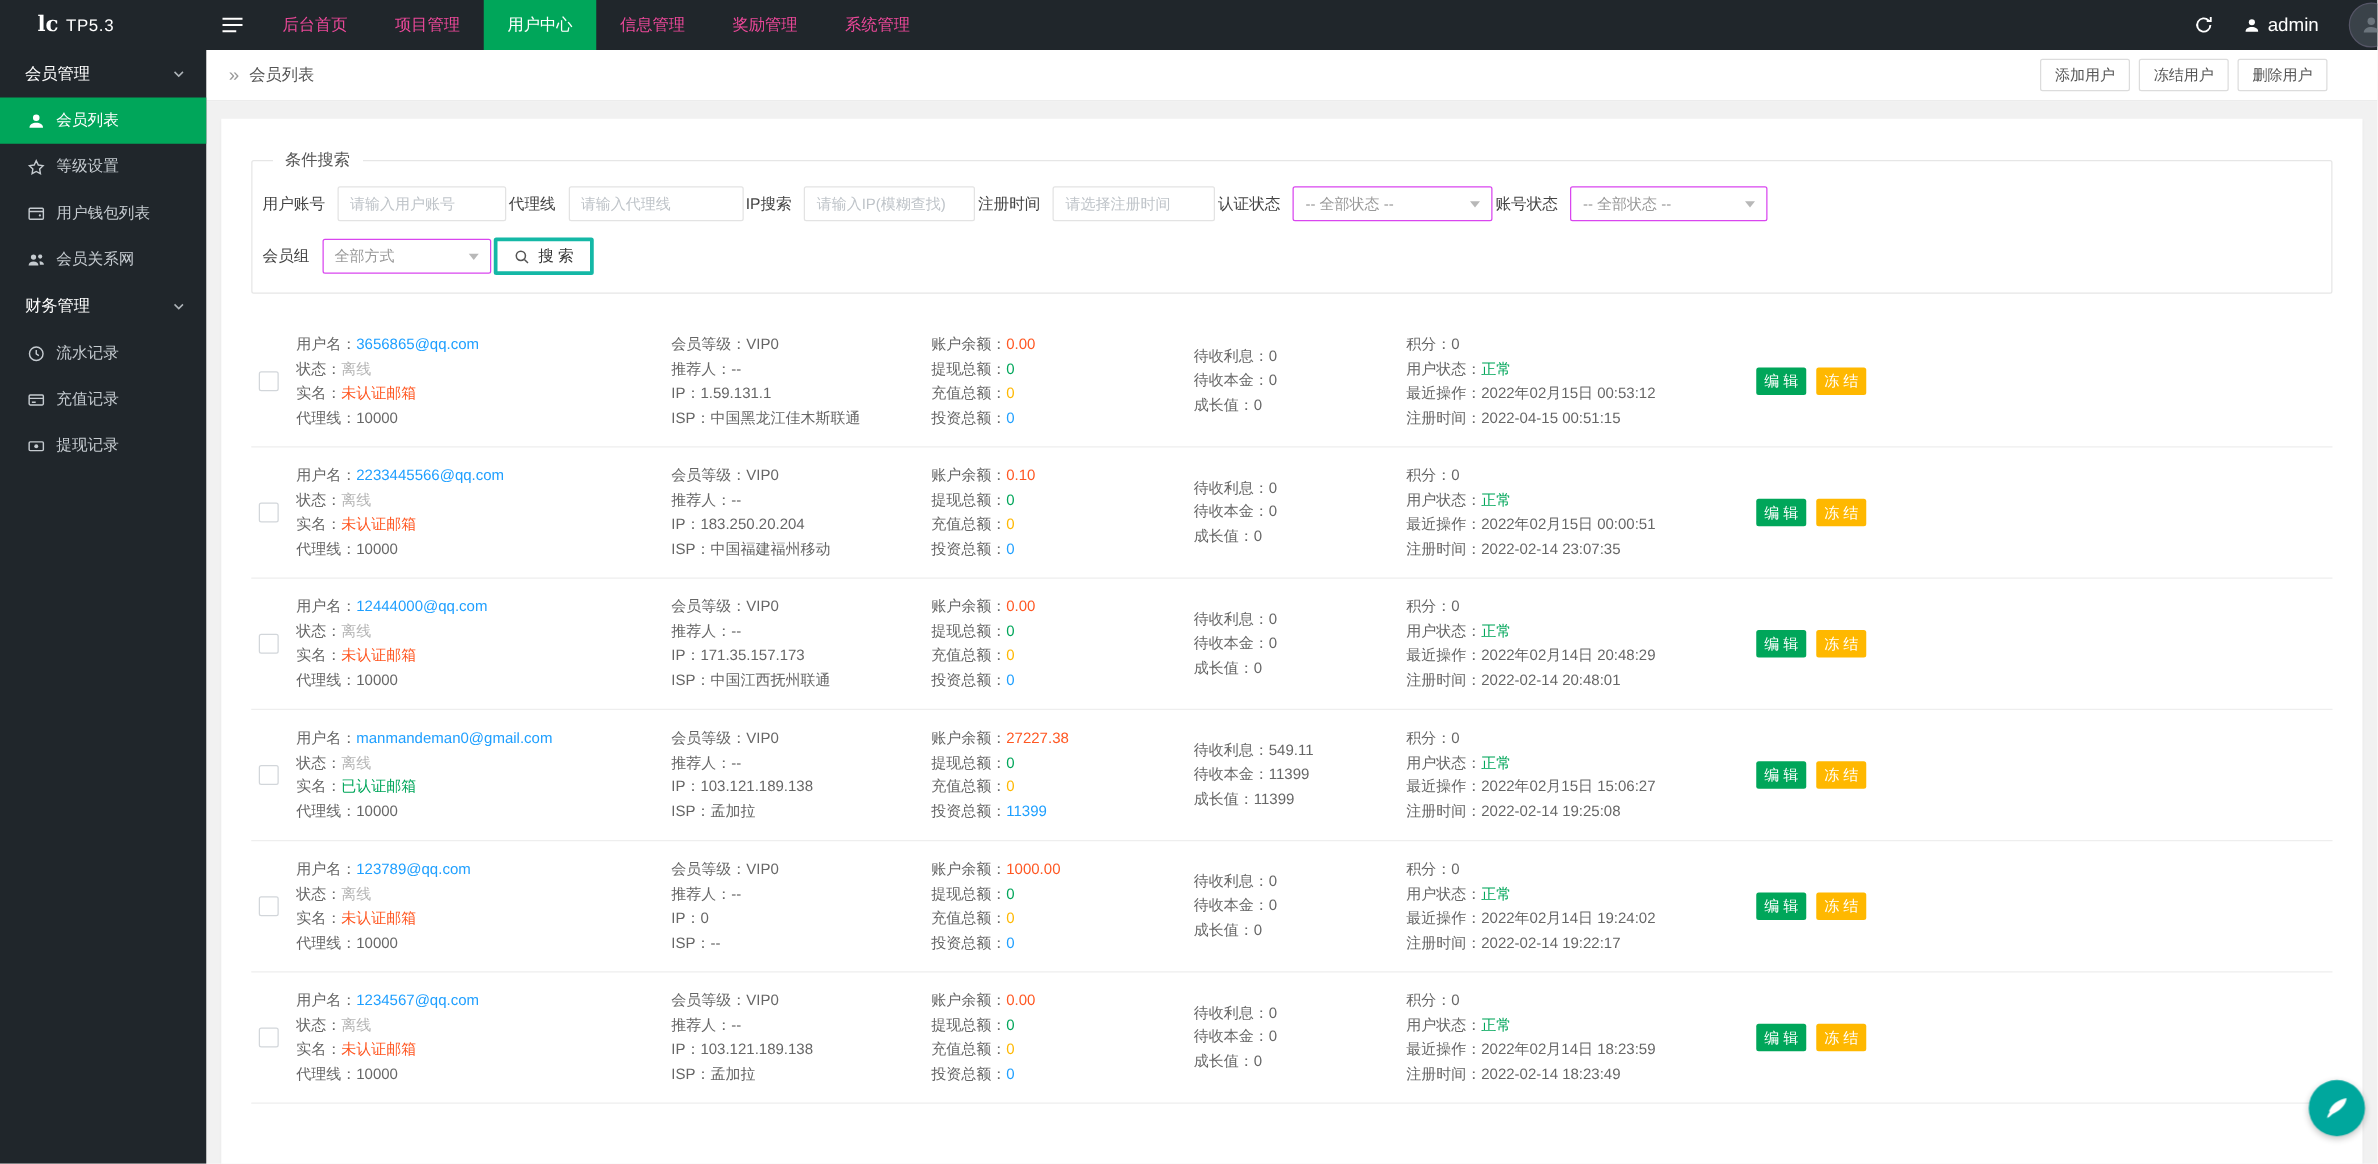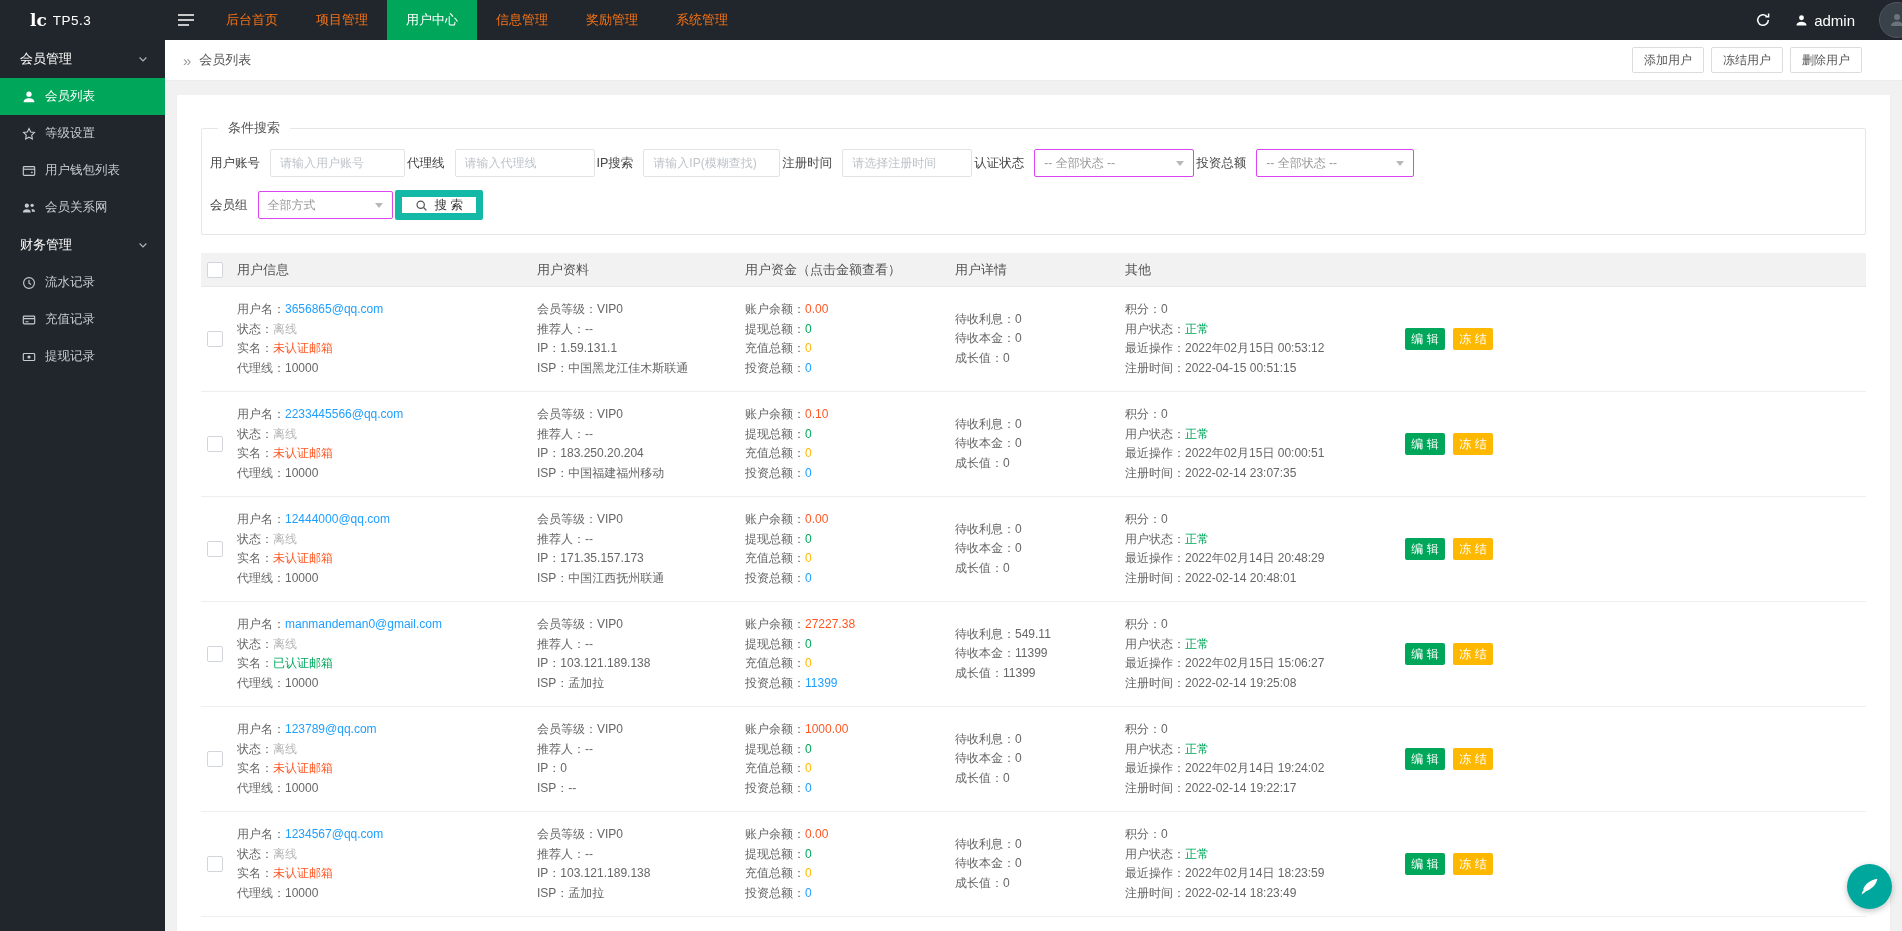--- a/index.html
+++ b/index.html
@@ -7,21 +7,21 @@
   body { font-family:"Liberation Sans","DejaVu Sans",sans-serif; background:#f1f1f1; position:relative; font-size:12px; color:#666; }
   a { text-decoration:none; cursor:pointer; }
 
   
   .topbar { position:absolute; top:0; left:0; width:1902px; height:40px; background:#20262b; display:flex; align-items:center; z-index:30; overflow:hidden; }
   .logo { width:165px; flex:0 0 165px; height:40px; display:flex; align-items:center; padding-left:30px; color:#fff; }
   .logo-mark { font-size:17px; font-weight:bold; margin-right:6px; font-family:"DejaVu Serif",serif; }
   .logo-text { font-size:13.5px; letter-spacing:.5px; }
   .menu-toggle { width:42px; height:40px; display:flex; align-items:center; justify-content:center; cursor:pointer; }
   .topnav { display:flex; height:40px; }
-  .nav-item { height:40px; line-height:40px; padding:0 19px; color:#f97316; font-size:13px; cursor:pointer; }
+  .nav-item { height:40px; line-height:40px; padding:0 19px; color:#ec4899; font-size:13px; cursor:pointer; }
   .nav-item.active { background:#00a65a; color:#fff; }
   .topbar-right { margin-left:auto; display:flex; align-items:center; gap:24px; }
   .refresh-btn { display:flex; align-items:center; cursor:pointer; }
   .admin-menu { display:flex; align-items:center; gap:6px; color:#fff; font-size:15px; cursor:pointer; }
   .avatar { width:36px; height:36px; border-radius:50%; background:#3a4249; border:1px solid #556; margin-right:-13px; flex:0 0 36px; display:flex; align-items:center; justify-content:center; }
 
   
   .sidebar { position:absolute; top:40px; left:0; width:165px; bottom:0; background:#20262b; z-index:20; }
   .sgroup-header { height:38px; display:flex; align-items:center; padding:0 16px 0 20px; color:#fff; font-size:13px; cursor:pointer; }
   .sgroup-header .chev { margin-left:auto; color:#aeb4b9; }
@@ -44,21 +44,21 @@
   .search-fieldset { border:1px solid #e6e6e6; border-radius:2px; padding:12px 8px 14px; }
   .search-fieldset legend { margin-left:8px; padding:0 10px; color:#555; font-size:13px; }
   .srow { display:flex; align-items:center; }
   .srow + .srow { margin-top:13px; }
   .sfield { display:flex; align-items:center; margin-right:2px; }
   .slabel { margin-right:10px; font-size:12.5px; color:#444; white-space:nowrap; }
   .sinput { height:28px; border:1px solid #e3e3e3; border-radius:2px; padding:0 9px; font-size:12px; color:#666; outline:none; font-family:inherit; }
   .sinput::placeholder { color:#bfc4c9; }
   .sselect { height:28px; border:1px solid #d946ef; border-radius:2px; padding:0 9px; display:flex; align-items:center; justify-content:space-between; color:#999; font-size:12px; cursor:pointer; background:#fff; }
   .caret { width:0; height:0; border-left:4px solid transparent; border-right:4px solid transparent; border-top:5px solid #b8b8b8; margin-left:8px; }
-  .search-btn { height:30px; padding:0 13px; background:#fff; border:7px solid #14b8a6; border-radius:2px; display:flex; align-items:center; gap:7px; color:#333; font-size:12.5px; cursor:pointer; }
+  .search-btn { height:30px; padding:0 13px; background:#fff; border:3px solid #14b8a6; border-radius:2px; display:flex; align-items:center; gap:7px; color:#333; font-size:12.5px; cursor:pointer; }
 
   
   .utable { margin-top:18px; }
   .thead { display:flex; align-items:center; height:34px; background:#f2f2f2; border-bottom:1px solid #e8e8e8; color:#555; font-size:13px; }
   .cell { flex:0 0 auto; }
   .cb   { width:36px; display:flex; align-items:center; padding-left:6px; }
   .c1 { width:300px; } .c2 { width:208px; } .c3 { width:210px; }
   .c4 { width:170px; } .c5 { width:280px; } .c6 { flex:1 1 auto; }
   .checkbox { width:16px; height:16px; border:1px solid #d2d6da; border-radius:2px; background:#fff; display:inline-block; cursor:pointer; }
   .trow { display:flex; align-items:center; padding:13px 0; border-bottom:1px solid #eeeeee; min-height:105px; }
@@ -234,21 +234,21 @@
             <input class="sinput" style="width: 130px;" placeholder="请选择注册时间">
           </div>
           <div class="sfield">
             <span class="slabel">认证状态</span>
             <div class="sselect" style="width:160px">
               <span>-- 全部状态 --</span>
               <span class="caret"></span>
             </div>
           </div>
           <div class="sfield">
-            <span class="slabel">投资总额</span>
+            <span class="slabel">账号状态</span>
             <div class="sselect" style="width:158px">
               <span>-- 全部状态 --</span>
               <span class="caret"></span>
             </div>
           </div>
         </div>
         <div class="srow">
           <div class="sfield">
             <span class="slabel">会员组</span>
             <div class="sselect" style="width:135px">
@@ -260,31 +260,20 @@
             <svg viewBox="0 0 16 16" width="13" height="13" fill="none" stroke="#555" stroke-width="1.5">
                 <circle cx="7" cy="7" r="4.5"></circle>
                 <path d="M10.5 10.5L14 14"></path>
               </svg>
             <span>搜 索</span>
           </button>
         </div>
       </fieldset>
 
       <div class="utable">
-        <div class="thead">
-          <div class="cell cb">
-              <span class="checkbox"></span>
-            </div>
-          <div class="cell c1">用户信息</div>
-          <div class="cell c2">用户资料</div>
-          <div class="cell c3">用户资金（点击金额查看）</div>
-          <div class="cell c4">用户详情</div>
-          <div class="cell c5">其他</div>
-          <div class="cell c6"></div>
-        </div>
         <div>
   <div class="trow">
     <div class="cell cb">
                 <span class="checkbox"></span>
               </div>
     <div class="cell c1">
       <div class="line"><span class="lbl">用户名：</span><a class="blue">3656865@qq.com</a></div>
       <div class="line"><span class="lbl">状态：</span><span class="muted">离线</span></div>
       <div class="line"><span class="lbl">实名：</span><span class="red">未认证邮箱</span></div>
       <div class="line"><span class="lbl">代理线：</span><span>10000</span></div>

